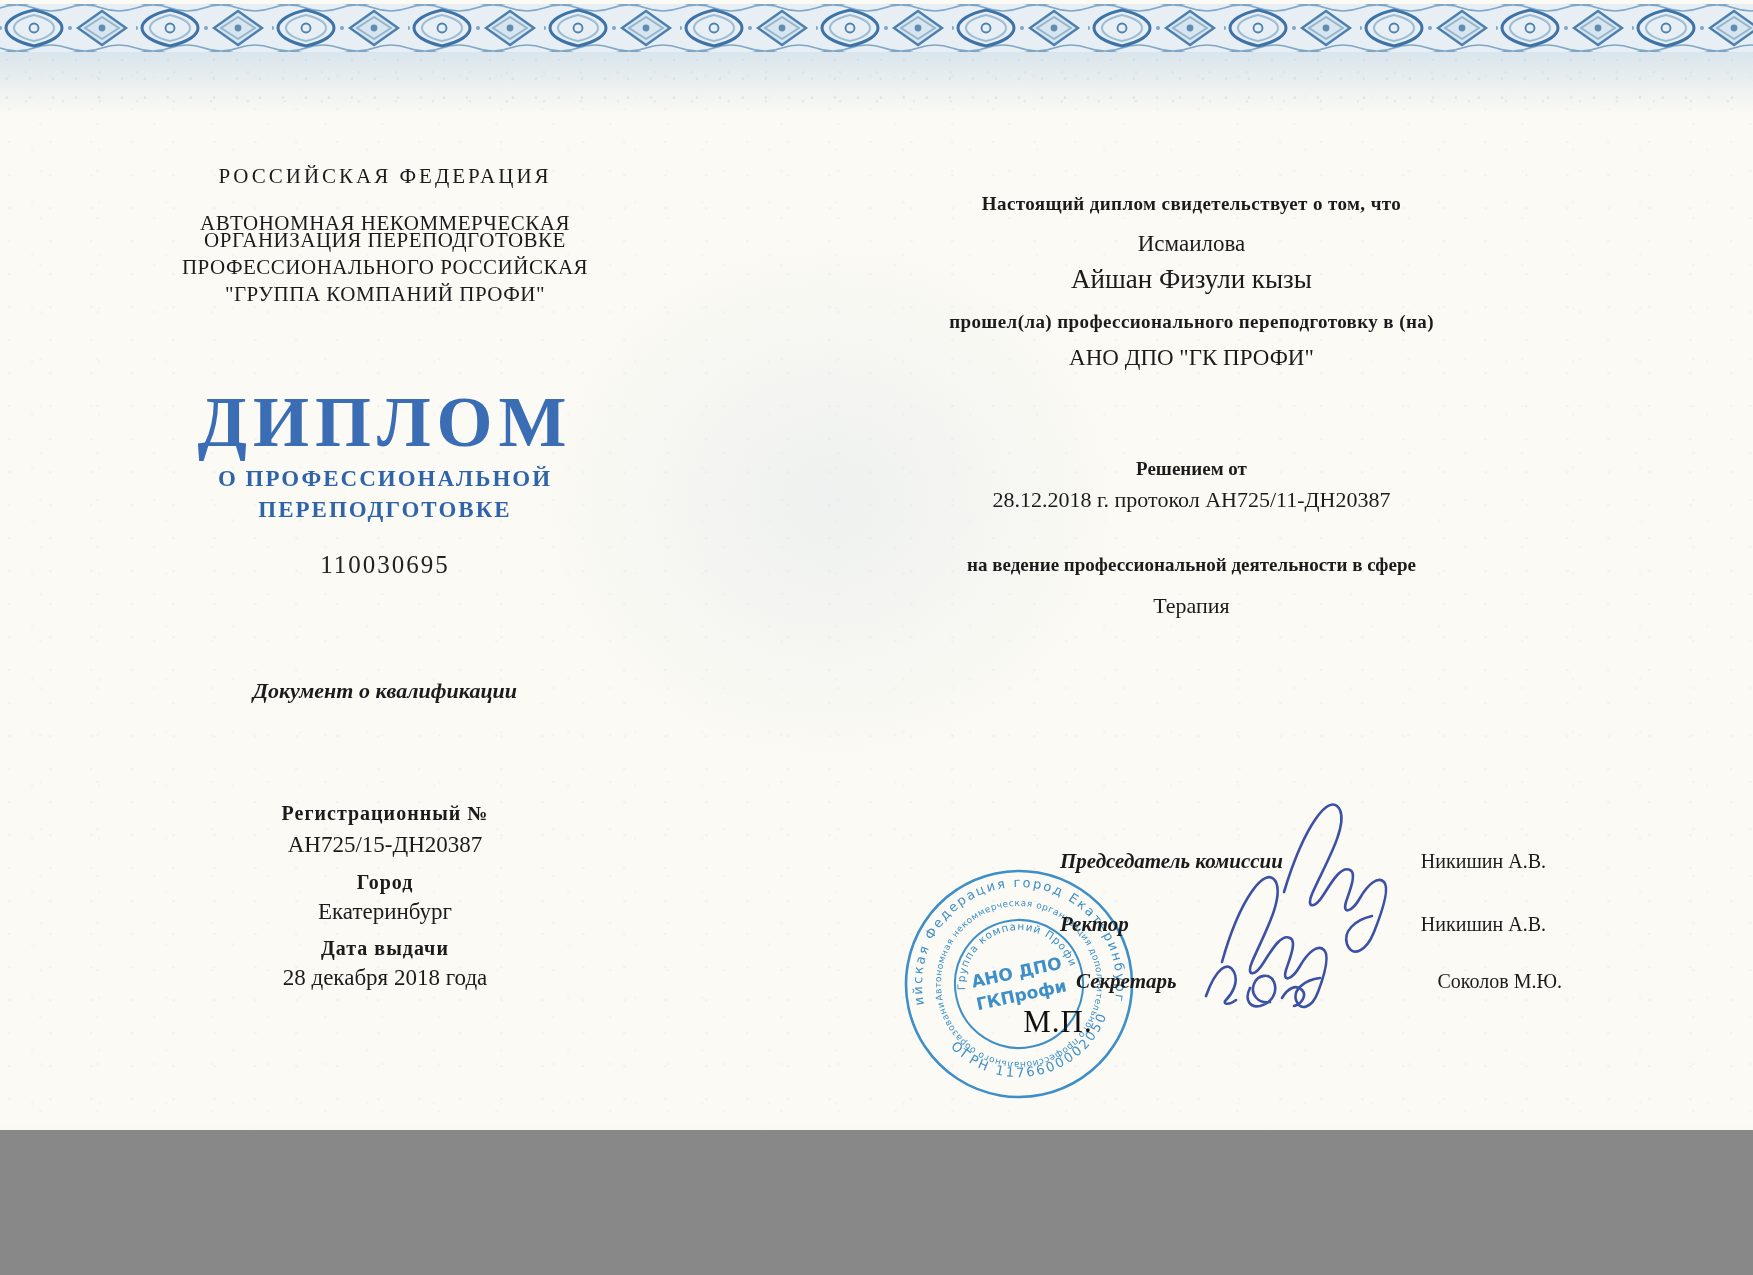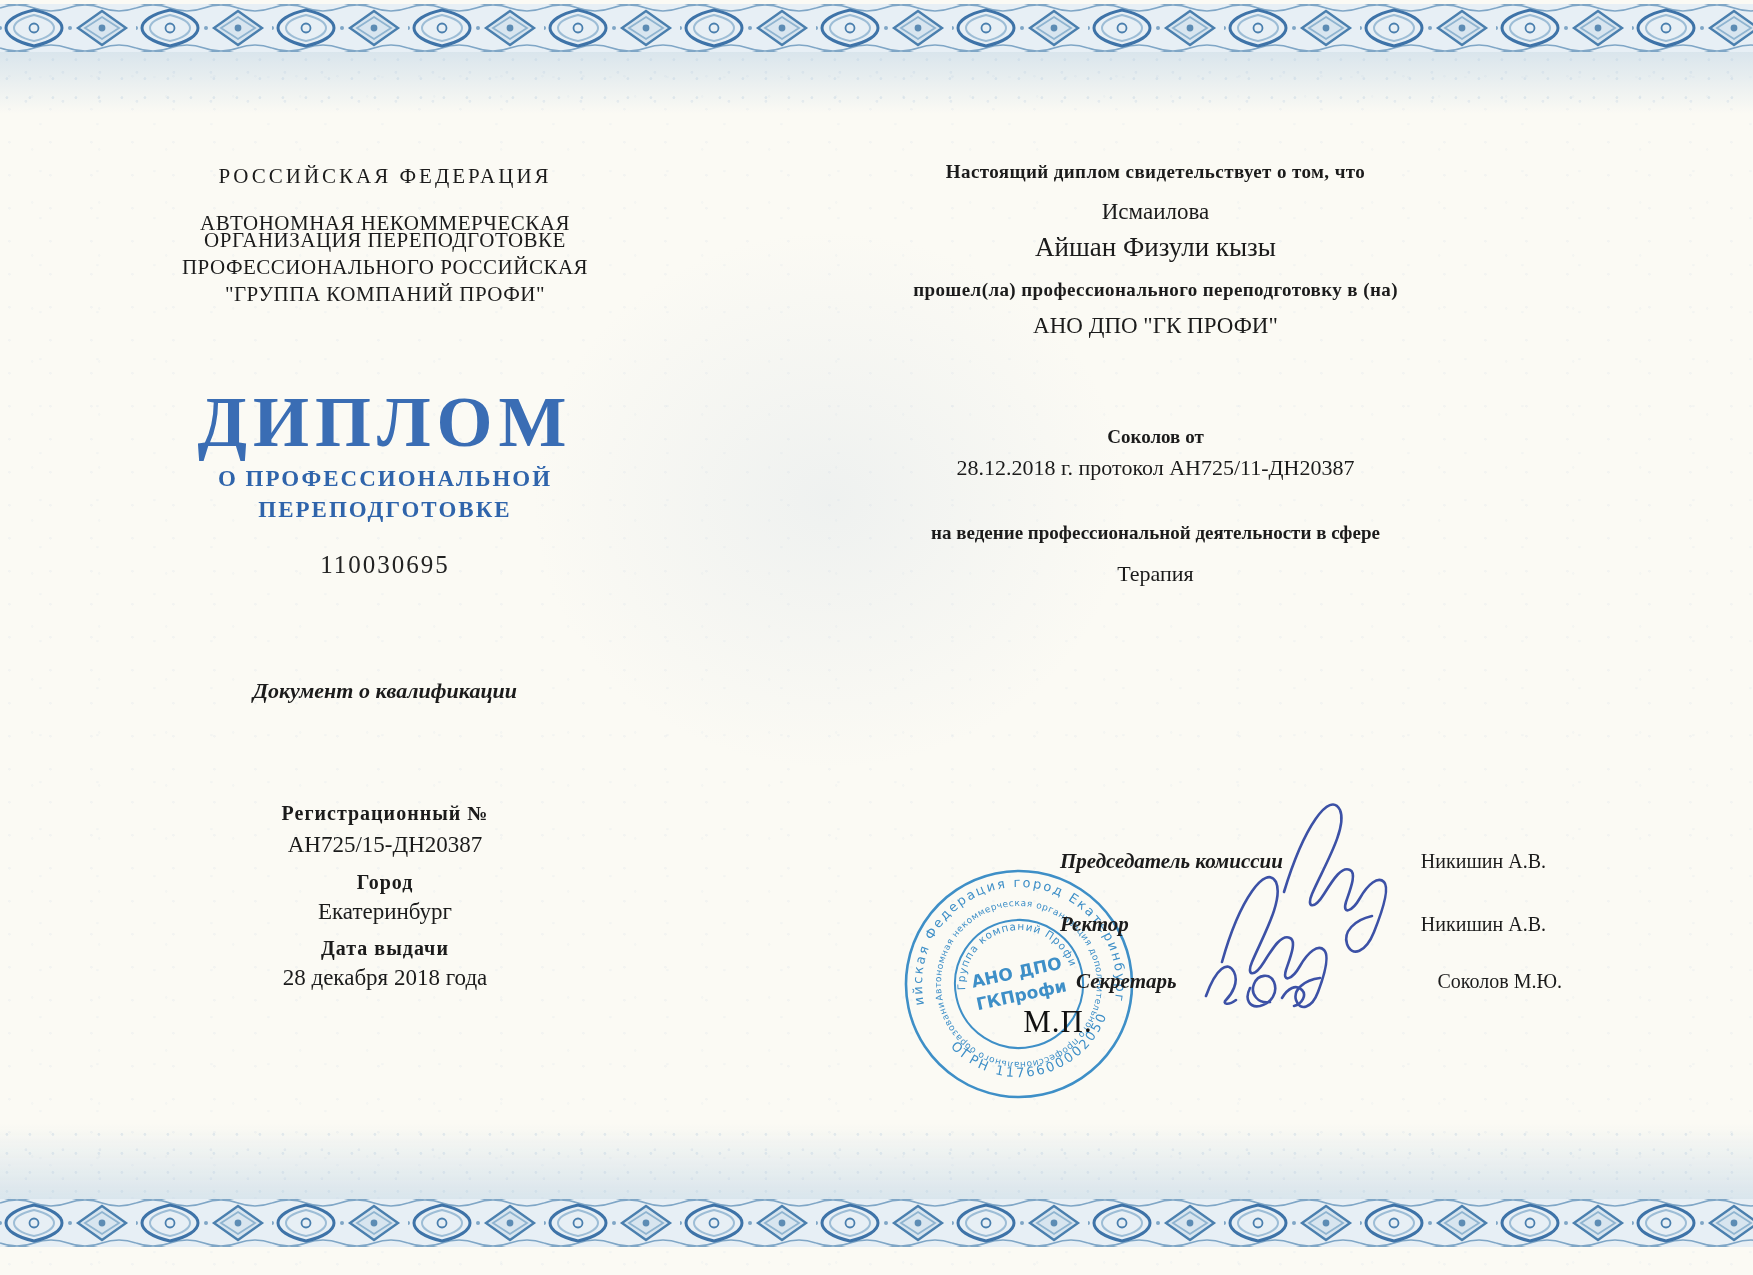--- a/index.html
+++ b/index.html
@@ -1,18 +1,18 @@
 <!DOCTYPE html>
 <html><head>
 <meta charset="utf-8">
 <style>
   html,body{margin:0;padding:0;background:#888;}
   .page{
     position:relative;
-    width:1753px;height:1275px;
+    width:1753px;height:1130px;
     background:#fbfaf4;
     overflow:hidden;
     font-family:"Liberation Serif", serif;
     color:#1b1b1b;
     background-image:
       radial-gradient(circle at 23% 31%, rgba(130,165,200,.07) 1px, transparent 1.6px),
       radial-gradient(circle at 71% 64%, rgba(130,165,200,.06) 1px, transparent 1.6px),
       radial-gradient(circle at 48% 82%, rgba(130,165,200,.05) 1px, transparent 1.6px);
     background-size:41px 33px, 57px 47px, 67px 53px;
   }
@@ -28,21 +28,21 @@
     background-image:
       linear-gradient(to bottom, rgba(190,212,230,.55), rgba(190,212,230,0)),
       radial-gradient(circle at 30% 40%, rgba(120,160,200,.18) 1px, transparent 1.8px),
       radial-gradient(circle at 70% 70%, rgba(120,160,200,.14) 1px, transparent 1.8px);
     background-size:100% 100%, 23px 19px, 37px 29px;
   }
   .wash-top{top:52px;height:62px;}
   .wash-bottom{top:1124px;height:75px;transform:scaleY(-1);}
   .t{position:absolute;text-align:center;}
   .lc{left:120px;width:530px;}   
-  .rc{left:868px;width:575px;}
+  .rc{left:904px;width:575px;margin-top:32px;}
   .country{top:164px;font-size:21px;letter-spacing:3px;}
   .orgline{font-size:21px;letter-spacing:.5px;}
   .org1{top:211px;} .org2{top:228px;} .org3{top:255px;} .org4{top:282px;}
   .diploma-title{top:386px;font-size:72px;font-weight:bold;letter-spacing:6px;color:#3a6db4;line-height:1;}
   .subtitle{font-size:23px;font-weight:bold;letter-spacing:2px;color:#2f64ab;}
   .sub1{top:466px;} .sub2{top:497px;}
   .blank-number{top:551px;font-size:25px;letter-spacing:2px;color:#222;}
   .doc-type{top:678px;font-size:22px;font-weight:bold;font-style:italic;}
   .reg-label{top:802px;font-size:20px;font-weight:bold;letter-spacing:1px;}
   .reg-number{top:832px;font-size:23px;}
@@ -136,21 +136,21 @@
   <div class="t lc city-label">Город</div>
   <div class="t lc city">Екатеринбург</div>
   <div class="t lc date-label">Дата выдачи</div>
   <div class="t lc date">28 декабря 2018 года</div>
 
   <div class="t rc intro">Настоящий диплом свидетельствует о том, что</div>
   <div class="t rc surname">Исмаилова</div>
   <div class="t rc name2">Айшан Физули кызы</div>
   <div class="t rc completed">прошел(ла) профессионального переподготовку в (на)</div>
   <div class="t rc institution">АНО ДПО "ГК ПРОФИ"</div>
-  <div class="t rc decision-label">Соколов от</div>
+  <div class="t rc decision-label">Решением от</div>
   <div class="t rc decision">28.12.2018 г. протокол АН725/11-ДН20387</div>
   <div class="t rc right2">на ведение профессиональной деятельности в сфере</div>
   <div class="t rc field">Терапия</div>
 
   <div class="stamp">
     <svg width="252" height="252" viewBox="0 0 252 252" xmlns="http://www.w3.org/2000/svg">
       <g transform="rotate(-12 126 126)" fill="none" stroke="#2e86c4">
         <circle cx="126" cy="126" r="113" stroke-width="2.6"></circle>
         <circle cx="126" cy="126" r="64" stroke-width="2"></circle>
         <defs>

